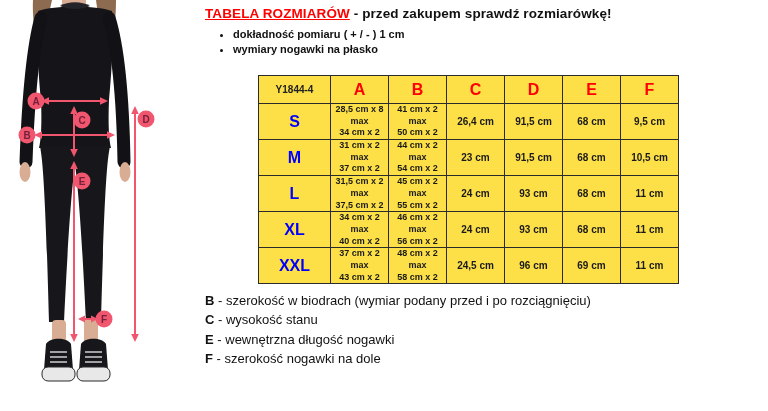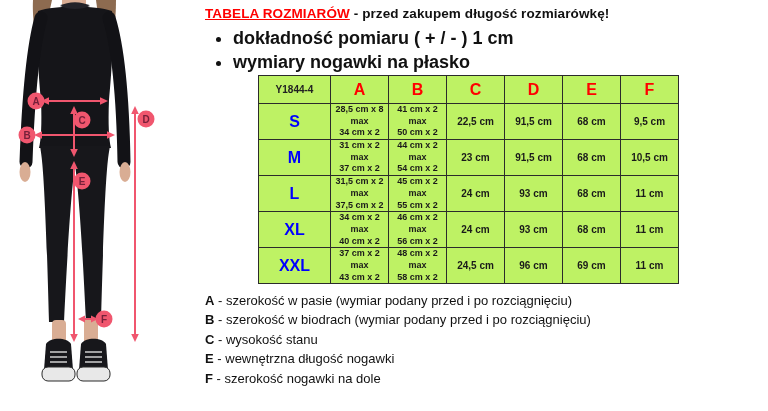--- a/index.html
+++ b/index.html
@@ -34,40 +34,40 @@
   }
   .title-highlight {
     color: #ff0000;
     text-decoration: underline;
   }
   .bullet-list {
     margin: 7px 0 0 28px;
     padding: 0;
   }
   .bullet-list li {
-    font-size: 18px;
+    font-size: 11px;
     font-weight: bold;
     color: #111111;
     margin-bottom: 3px;
     list-style-type: disc;
   }
 
   
   .size-table {
     position: absolute;
     left: 258px; top: 75px;
     border-collapse: collapse;
     table-layout: fixed;
   }
   .size-table th, .size-table td {
     border: 1px solid #2b2b2b;
     text-align: center;
     vertical-align: middle;
     padding: 0;
-    background: #bef264;
+    background: #fde047;
   }
   .size-table .col-size { width: 72px; }
   .size-table .col-m { width: 58px; }
   .size-table tr.head-row { height: 28px; }
   .size-table tr.data-row { height: 34.5px; }
   .th-code {
     font-size: 10px;
     font-weight: bold;
     color: #222222;
   }
@@ -205,21 +205,21 @@
         </g>
         <g>
           <circle cx="104" cy="319" r="8.5" fill="#f0566e"></circle>
           <text x="104" y="322.5" fill="#76203a">F</text>
         </g>
       </g>
     </svg>
   </div>
 
   <div class="content-header">
-    <div class="title-line"><span class="title-highlight">TABELA ROZMIARÓW</span><span> - przed zakupem długość rozmiarówkę!</span></div>
+    <div class="title-line"><span class="title-highlight">TABELA ROZMIARÓW</span><span> - przed zakupem sprawdź rozmiarówkę!</span></div>
     <ul class="bullet-list">
       <li>dokładność pomiaru ( + / - ) 1 cm</li>
       <li>wymiary nogawki na płasko</li>
     </ul>
   </div>
 
   <table class="size-table">
     <colgroup>
       <col class="col-size">
         <col class="col-m">
@@ -240,21 +240,21 @@
       <th class="th-letter">F</th>
     </tr>
     <tr class="data-row">
       <td class="td-size">S</td>
       <td class="td-multi">28,5 cm x 8
 max
 34 cm x 2</td>
       <td class="td-multi">41 cm x 2
 max
 50 cm x 2</td>
-      <td class="td-val">22,5 cm</td>
+      <td class="td-val">26,4 cm</td>
       <td class="td-val">91,5 cm</td>
       <td class="td-val">68 cm</td>
       <td class="td-val">9,5 cm</td>
     </tr>
     <tr class="data-row">
       <td class="td-size">M</td>
       <td class="td-multi">31 cm x 2
 max
 37 cm x 2</td>
       <td class="td-multi">44 cm x 2
@@ -301,20 +301,19 @@
 58 cm x 2</td>
       <td class="td-val">24,5 cm</td>
       <td class="td-val">96 cm</td>
       <td class="td-val">69 cm</td>
       <td class="td-val">11 cm</td>
     </tr>
   </tbody>
     </table>
 
   <div class="legend">
-    <div class="legend-line"><span class="legend-letter">A</span> <span>- szerokość w pasie (wymiar podany przed i po rozciągnięciu)</span></div>
     <div class="legend-line"><span class="legend-letter">B</span> <span>- szerokość w biodrach (wymiar podany przed i po rozciągnięciu)</span></div>
     <div class="legend-line"><span class="legend-letter">C</span> <span>- wysokość stanu</span></div>
     <div class="legend-line"><span class="legend-letter">E</span> <span>- wewnętrzna długość nogawki</span></div>
     <div class="legend-line"><span class="legend-letter">F</span> <span>- szerokość nogawki na dole</span></div>
   </div>
 
 </div>
 
 </body></html>

